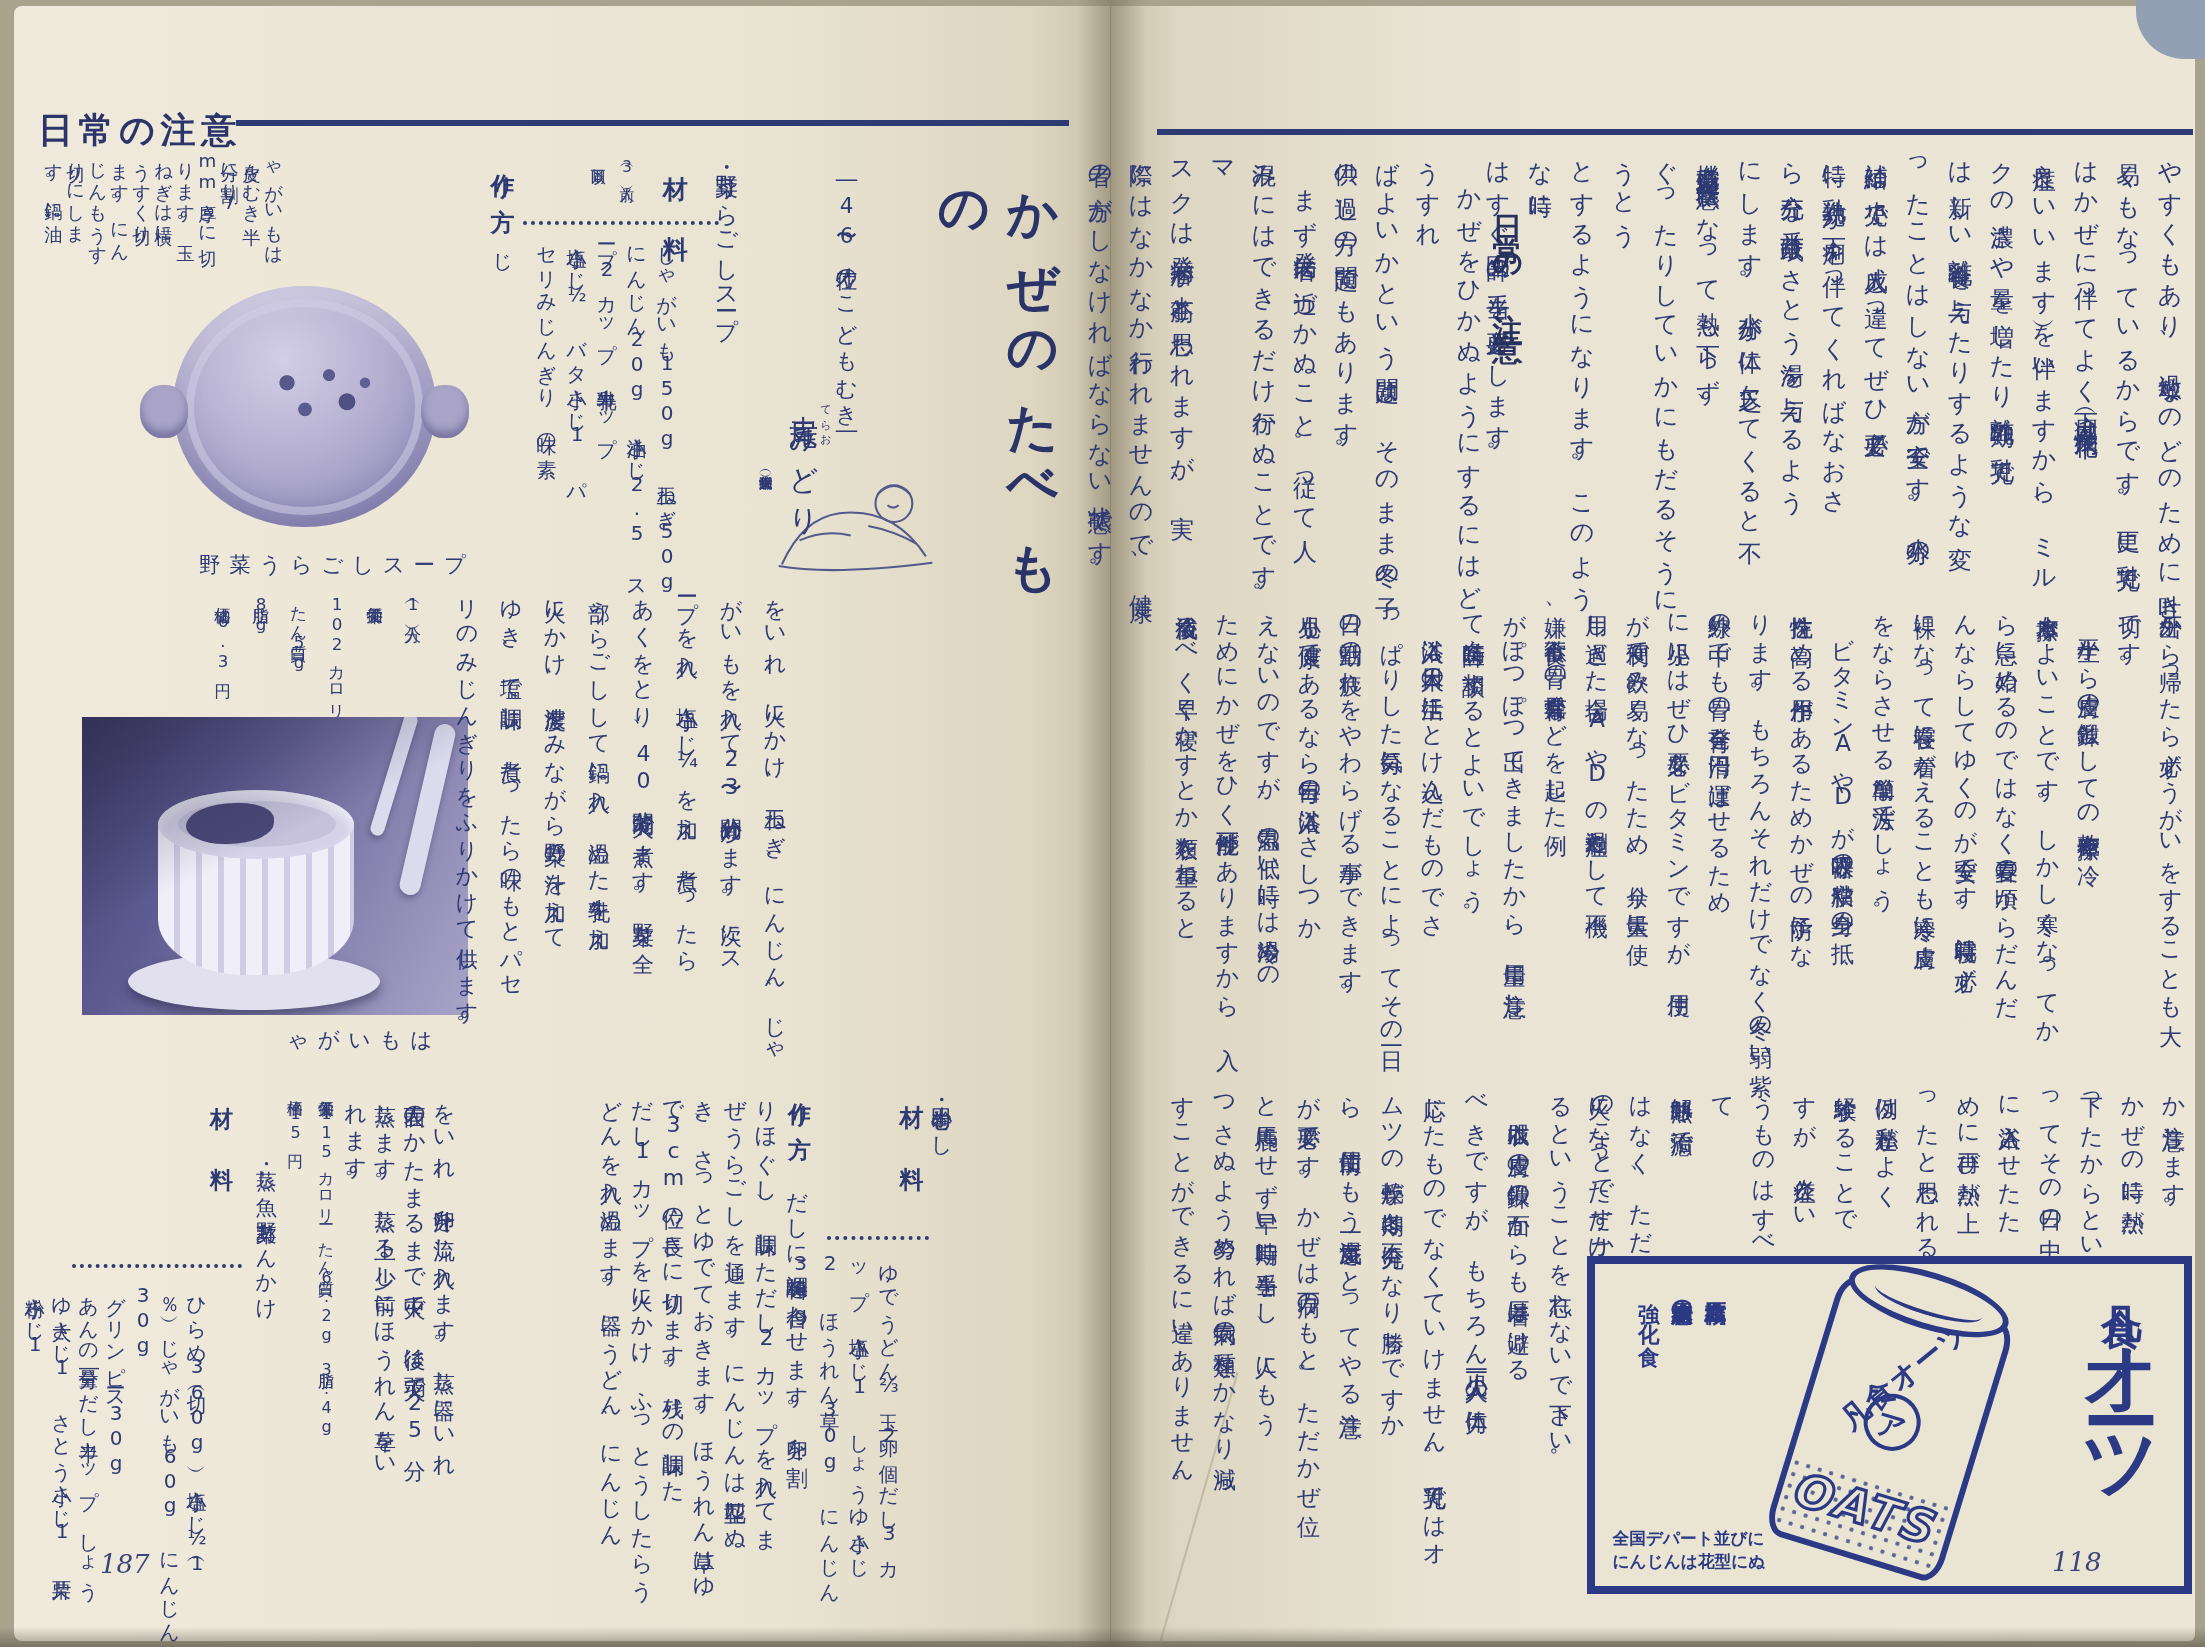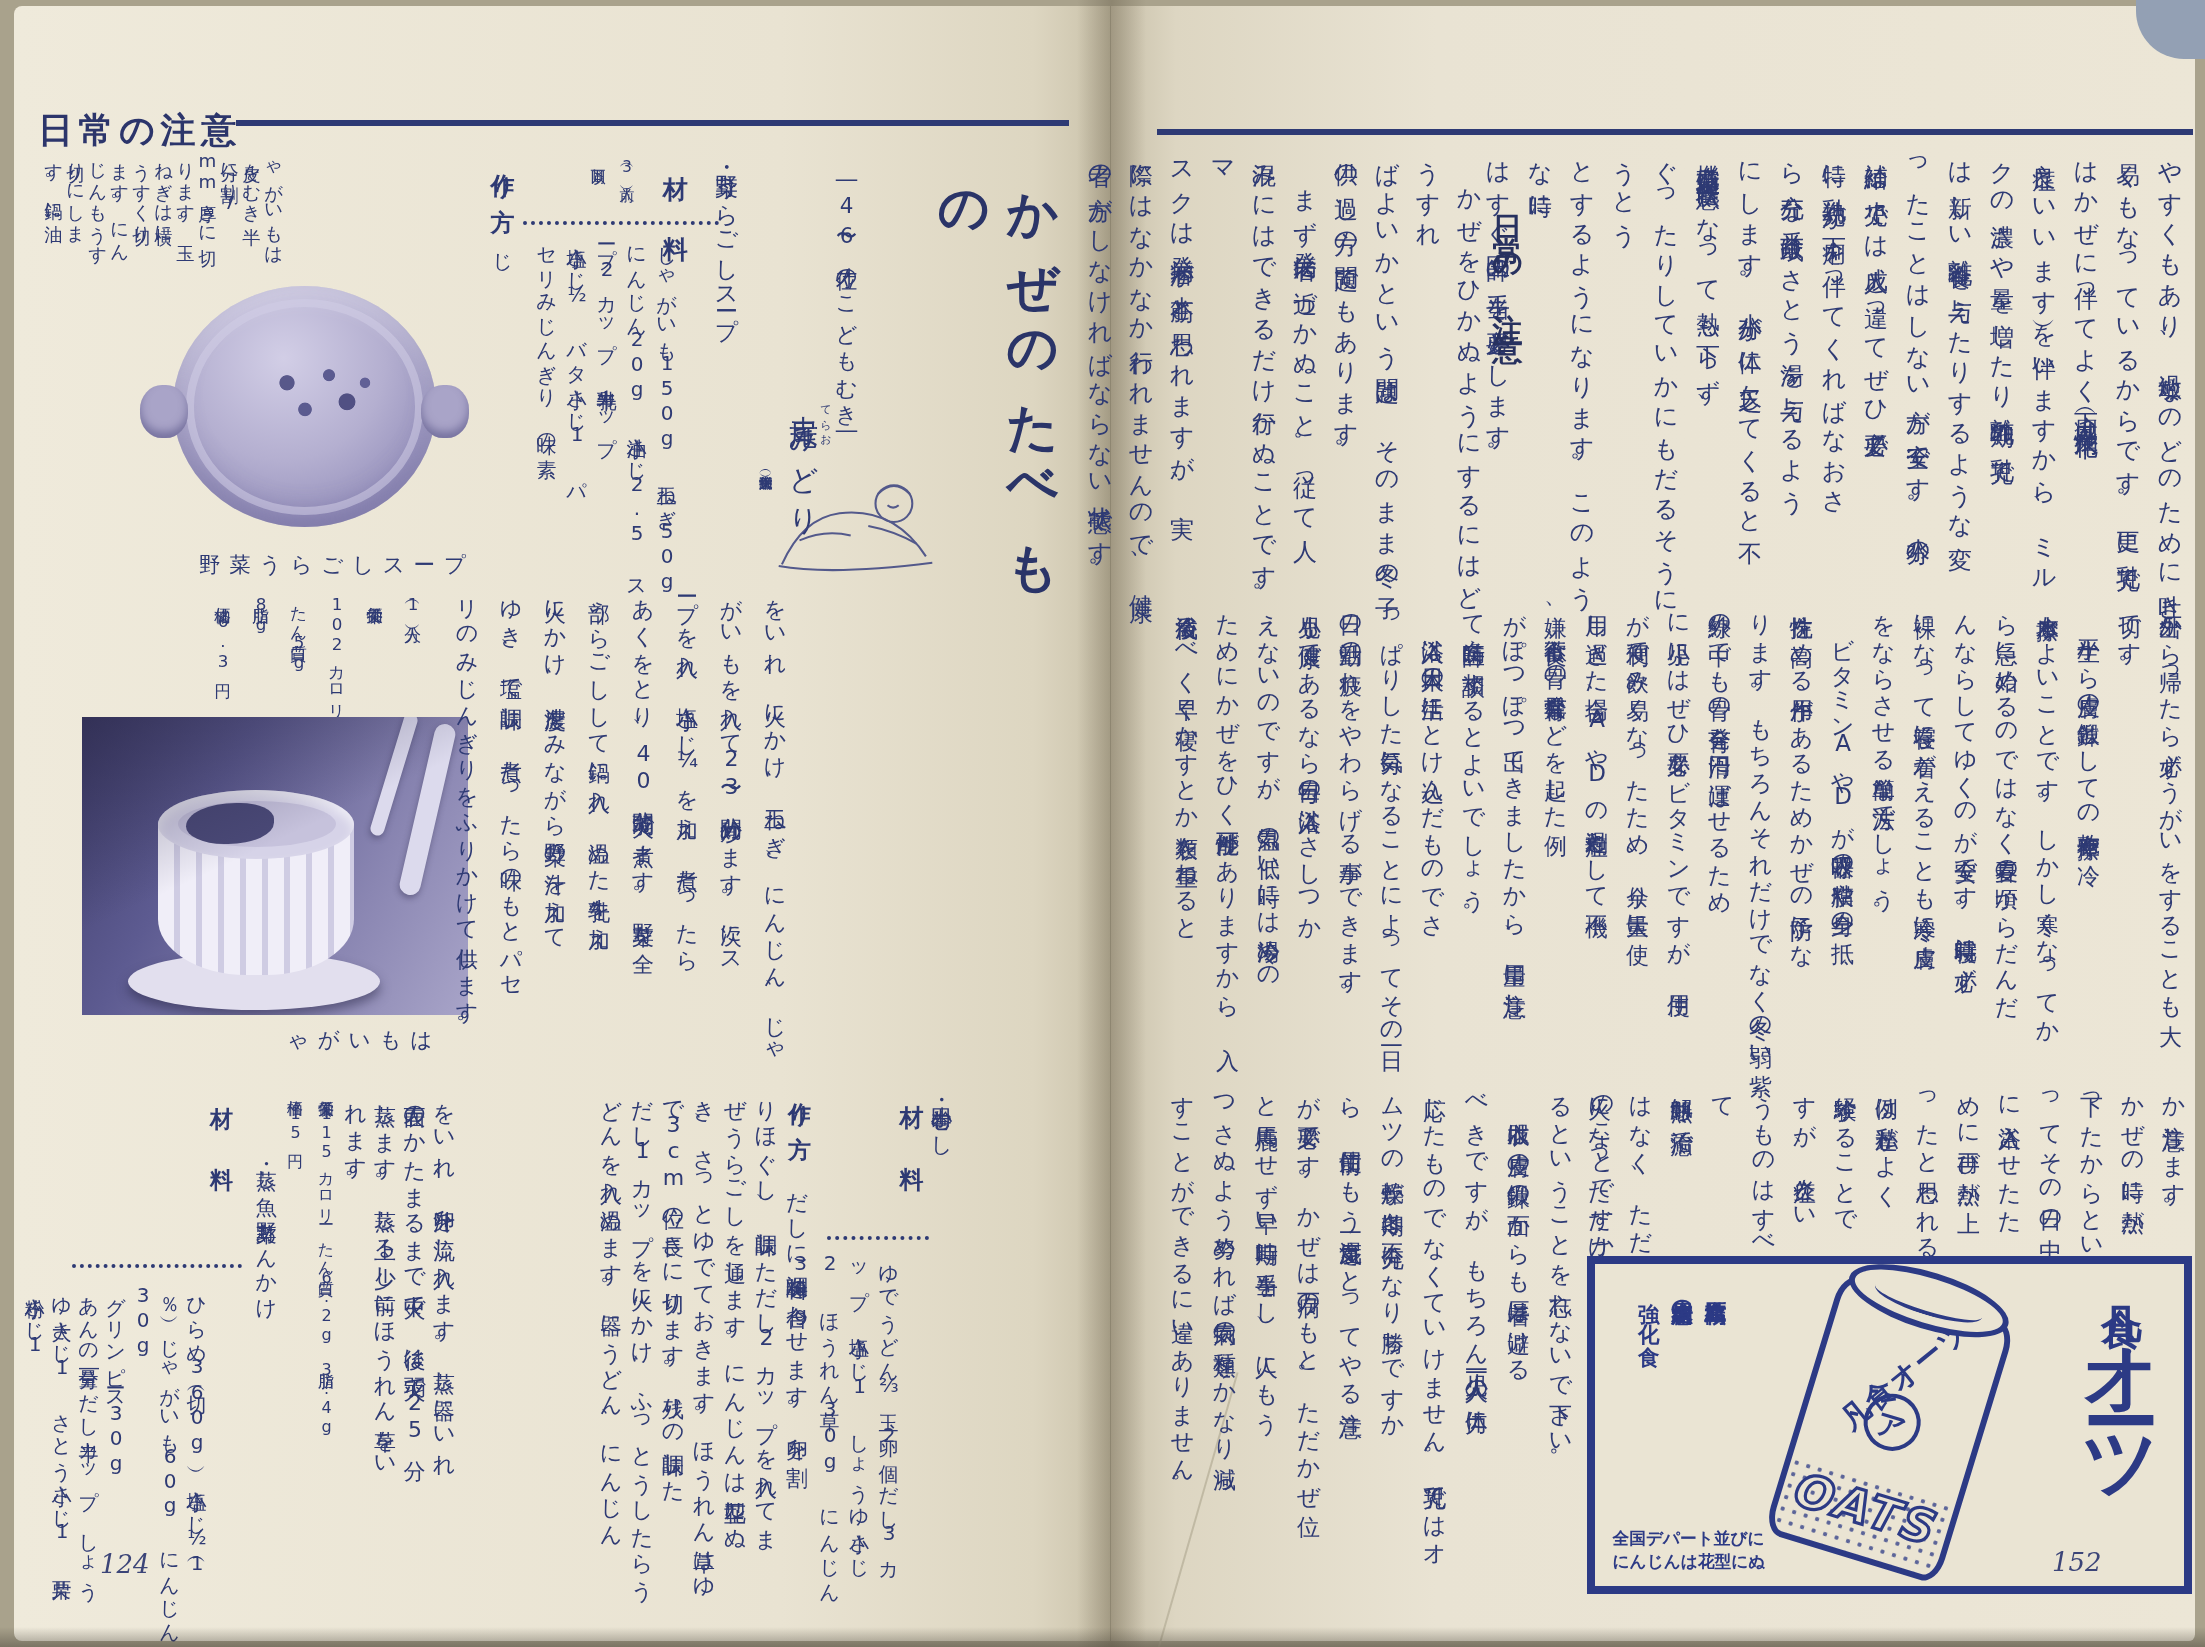--- a/index.html
+++ b/index.html
@@ -209,21 +209,21 @@
   <div class="v" style="left:252px;top:1152px;height:267px;font-size:21px;letter-spacing:1.6px;">・蒸し魚　野菜あんかけ</div>
   <div class="v b" style="left:206px;top:1088px;height:151px;font-size:23px;letter-spacing:19px;">材　料</div>
   <div class="dotted" style="left:72px;top:1264px;width:170px;"></div>
   <div class="v" style="left:43px;top:1283px;width:167px;height:362px;font-size:20px;line-height:27px;letter-spacing:0.8px;">ひらめ3切（60g）　塩小さじ½（1
 ％）　じゃがいも60g　にんじん30g
 グリンピース30g
 あんの分量―だし半カップ　しょう
 ゆ大さじ1　さとう小さじ1　片栗
 粉小さじ1</div>
 
-  <div class="pagenum" style="left:100px;top:1549px;">124</div>
+  <div class="pagenum" style="left:100px;top:1549px;">187</div>
 
   <div class="rule" style="left:1157px;top:129px;width:1036px;height:6.4px;"></div>
 
   <div class="v" style="left:1558px;top:145px;width:633px;height:473px;font-size:24px;line-height:42px;letter-spacing:3.2px;">やすくもあり、過敏なのどのために吐き
 易くもなっているからです。更に乳児で
 はかぜに伴ってよく下痢（感冒性消化不
 良症といいます）を伴いますから、ミル
 クの濃さや量を増したり離乳期の乳児で
 は新しい離乳食を与えたりするような変
 ったことはしない方が安全です。水分の
@@ -311,17 +311,17 @@
       </div>
       <div id="can-lid"></div>
     </div>
     <div id="ad-claim" class="v" style="position:absolute;">高血圧結核
 糖尿病患者の
 強　化　食</div>
     <div id="ad-note">全国デパート並びに
 にんじんは花型にぬ</div>
   </div>
 
-  <div class="pagenum" style="left:2052px;top:1547px;">152</div>
+  <div class="pagenum" style="left:2052px;top:1547px;">118</div>
 
   <div id="bottom-shadow"></div>
 </div>
 
 
 </body></html>

